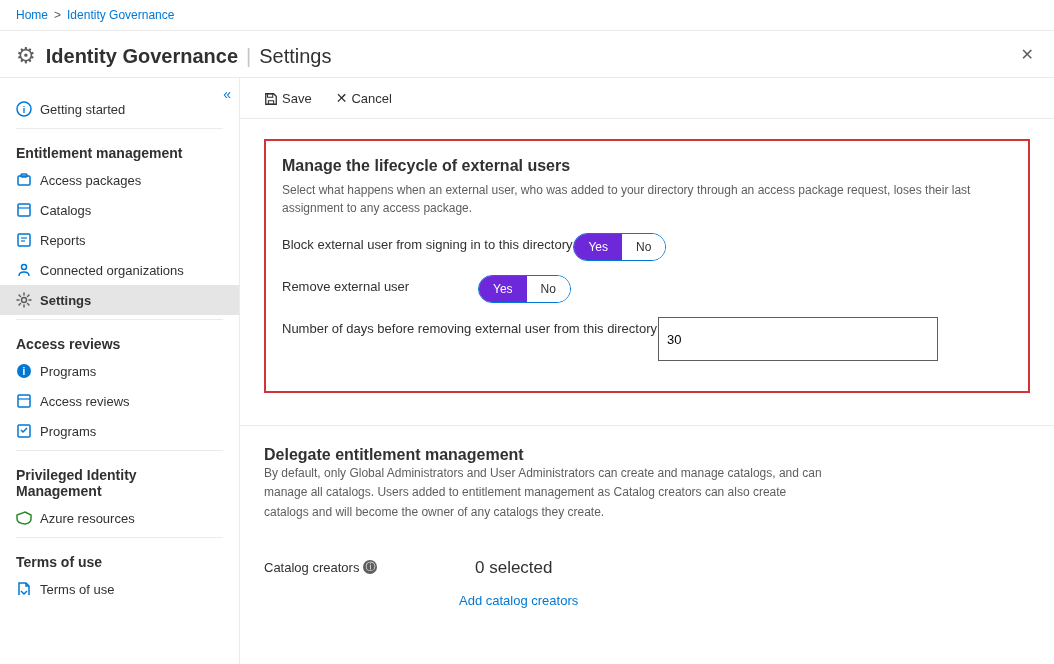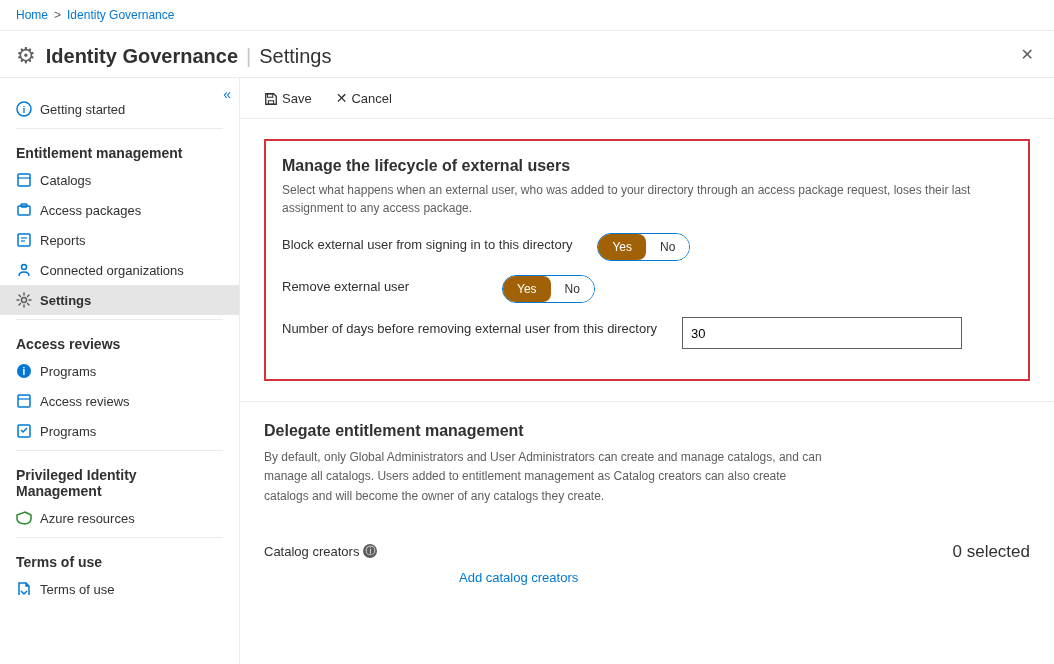--- a/index.html
+++ b/index.html
@@ -42,44 +42,44 @@
     
     .toolbar { display: flex; align-items: center; gap: 16px; padding: 8px 20px; border-bottom: 1px solid #edebe9; }
     .toolbar-btn { display: flex; align-items: center; gap: 4px; background: none; border: none; cursor: pointer; color: #323130; font-size: 13px; padding: 4px 4px; }
     .toolbar-btn .btn-icon { font-size: 14px; }
     .toolbar-btn.cancel-btn { color: #323130; }
 
     
     .section { padding: 20px 24px; border-bottom: 1px solid #edebe9; }
 
     
-    .red-box { border: 2px solid #d13438; padding: 16px; margin-bottom: 0; }
+    .red-box { border: 2px solid #d13438; padding: 16px; margin-bottom: 12px; }
     .section-title { font-size: 16px; font-weight: 600; color: #323130; margin-bottom: 6px; }
     .section-desc { font-size: 12px; color: #605e5c; line-height: 1.5; margin-bottom: 16px; }
 
     
-    .settings-row { display: flex; align-items: flex-start; gap: 25px; margin-bottom: 14px; }
+    .settings-row { display: flex; align-items: flex-start; gap: 1px; margin-bottom: 14px; }
     .settings-row-label { min-width: 195px; font-size: 13px; color: #323130; padding-top: 4px; }
     .settings-row-control { display: flex; align-items: center; }
 
     
     .toggle-group { display: flex; border: 1px solid #0078d4; border-radius: 20px; overflow: hidden; height: 28px; }
     .toggle-option { padding: 4px 14px; font-size: 12px; cursor: pointer; display: flex; align-items: center; border: none; font-family: inherit; }
-    .toggle-option.active { background: #a16207; color: white; border-radius: 8px; }
+    .toggle-option.active { background: #6d28d9; color: white; }
     .toggle-option.inactive { background: white; color: #323130; }
 
     
-    .number-input { width: 280px; height: 32px; border: 1px solid #605e5c; padding: 4px 8px; font-size: 13px; font-family: inherit; outline: none; }
+    .number-input { width: 280px; height: 44px; border: 1px solid #605e5c; padding: 4px 8px; font-size: 13px; font-family: inherit; outline: none; }
 
     
     .delegate-section { padding: 20px 24px; }
-    .delegate-title { font-size: 16px; font-weight: 600; color: #323130; margin-bottom: 8px; }
+    .delegate-title { font-size: 16px; font-weight: 600; color: #323130; }
     .delegate-desc { font-size: 12px; color: #605e5c; line-height: 1.6; margin-bottom: 36px; max-width: 560px; }
 
-    .delegate-row { display: flex; align-items: flex-start; gap: 16px; margin-bottom: 8px; justify-content: space-between; }
+    .delegate-row { display: flex; align-items: flex-start; gap: 16px; margin-bottom: 15px; }
     .delegate-row-label { min-width: 195px; font-size: 13px; color: #323130; padding-top: 2px; display: flex; align-items: center; gap: 4px; }
     .info-icon { width: 14px; height: 14px; border-radius: 50%; background: #605e5c; color: white; display: inline-flex; align-items: center; justify-content: center; font-size: 10px; cursor: pointer; }
     .delegate-row-value { font-size: 17px; color: #323130; }
     .add-link { color: #0078d4; text-decoration: none; font-size: 13px; cursor: pointer; margin-left: 195px; margin-top: 4px; display: block; }
 
     
     svg { display: inline-block; vertical-align: middle; }
   </style>
 </head>
 <body>
@@ -118,35 +118,35 @@
       <span>Getting started</span>
     </div>
 
     <div class="nav-divider"></div>
 
     <div class="nav-section-label">Entitlement management</div>
 
     <div class="nav-item">
       <span class="nav-icon">
         <svg width="16" height="16" viewBox="0 0 16 16">
+            <rect x="2" y="4" width="12" height="9" rx="1" fill="none" stroke="#0078d4" stroke-width="1.5"></rect>
+            <rect x="5" y="2" width="6" height="3" rx="1" fill="none" stroke="#0078d4" stroke-width="1.5"></rect>
+          </svg>
+      </span>
+      <span>Access packages</span>
+    </div>
+
+    <div class="nav-item">
+      <span class="nav-icon">
+        <svg width="16" height="16" viewBox="0 0 16 16">
             <rect x="2" y="2" width="12" height="12" rx="1" fill="none" stroke="#0078d4" stroke-width="1.5"></rect>
             <line x1="2" y1="6" x2="14" y2="6" stroke="#0078d4" stroke-width="1.2"></line>
           </svg>
       </span>
       <span>Catalogs</span>
-    </div>
-
-    <div class="nav-item">
-      <span class="nav-icon">
-        <svg width="16" height="16" viewBox="0 0 16 16">
-            <rect x="2" y="4" width="12" height="9" rx="1" fill="none" stroke="#0078d4" stroke-width="1.5"></rect>
-            <rect x="5" y="2" width="6" height="3" rx="1" fill="none" stroke="#0078d4" stroke-width="1.5"></rect>
-          </svg>
-      </span>
-      <span>Access packages</span>
     </div>
 
     <div class="nav-item">
       <span class="nav-icon">
         <svg width="16" height="16" viewBox="0 0 16 16">
             <rect x="2" y="2" width="12" height="12" rx="1" fill="none" stroke="#0078d4" stroke-width="1.5"></rect>
             <line x1="5" y1="6" x2="11" y2="6" stroke="#0078d4" stroke-width="1.2"></line>
             <line x1="5" y1="9" x2="9" y2="9" stroke="#0078d4" stroke-width="1.2"></line>
           </svg>
       </span>

